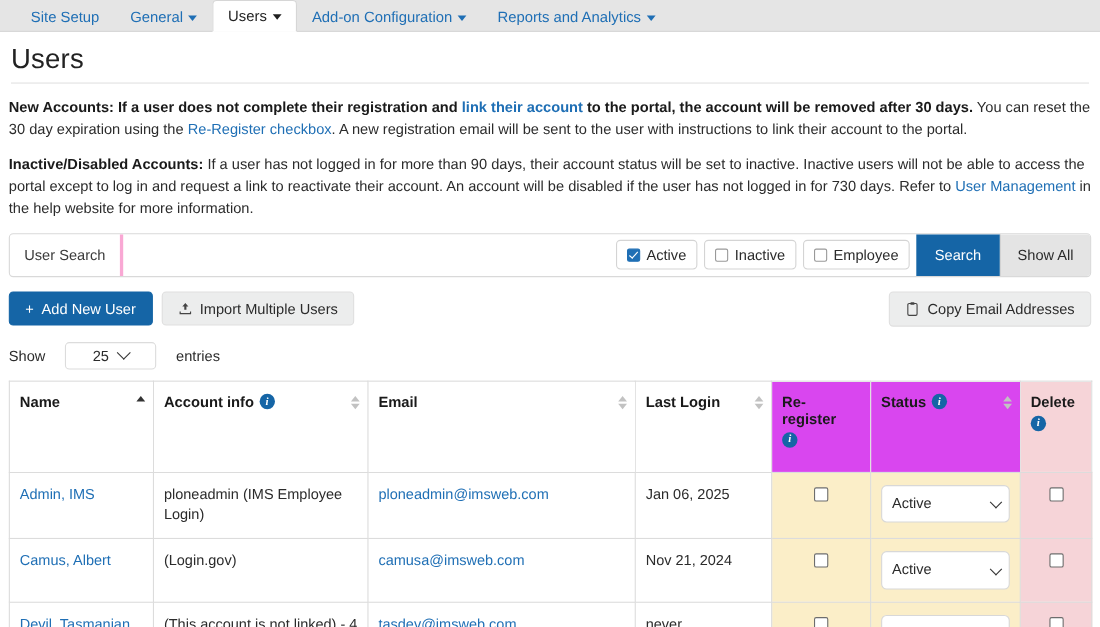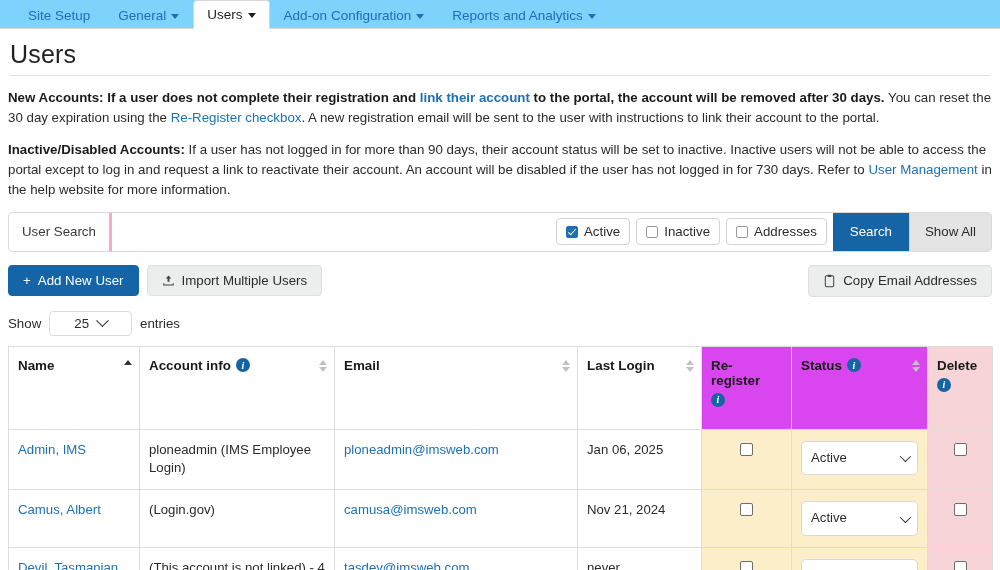--- a/index.html
+++ b/index.html
@@ -12,21 +12,21 @@
     overflow: hidden;
   }
 
   
   .tabbar {
     display: flex;
     align-items: flex-end;
     height: 29px;
     padding-left: 14px;
     border-bottom: 1px solid #d6d6d6;
-    background: #7dd3fc;
+    background: #e5e5e5;
   }
   .tab {
     font-size: 13.5px;
     line-height: 1;
     padding: 7px 13px 7px 13px;
     color: #1f6fb5;
     cursor: pointer;
     white-space: nowrap;
     border: 1px solid transparent;
     border-bottom: none;
@@ -171,21 +171,21 @@
     gap: 7px;
     white-space: nowrap;
     line-height: 1;
   }
   .btn-primary { background: #1565a6; color: #fff; border: 1px solid #1565a6; }
   .btn-light { background: #eceded; color: #2b2b2b; border: 1px solid #dfdfdf; }
   .spacer { flex: 1 1 auto; }
 
   
   .show-entries {
-    display: flex; align-items: center; gap: 8px;
+    display: flex; align-items: center; gap: 18px;
     margin: 14px 8px 0 8px;
     font-size: 13.3px;
     color: #2b2b2b;
   }
   .mini-select {
     display: inline-flex; align-items: center; gap: 9px;
     border: 1px solid #dcdcdc;
     border-radius: 4px;
     background: #fff;
     padding: 4px 24px;
@@ -334,21 +334,21 @@
     <label class="chk-pill">
       <span class="box checked"></span>
       <span>Active</span>
     </label>
     <label class="chk-pill">
       <span class="box"></span>
       <span>Inactive</span>
     </label>
     <label class="chk-pill">
       <span class="box"></span>
-      <span>Addresses</span>
+      <span>Employee</span>
     </label>
   </div>
   <button class="btn-search">Search</button>
   <button class="btn-showall">Show All</button>
 </div>
 
 <div class="actions">
   <button class="btn btn-primary">
     <span>+</span>
     <span>Add New User</span>

